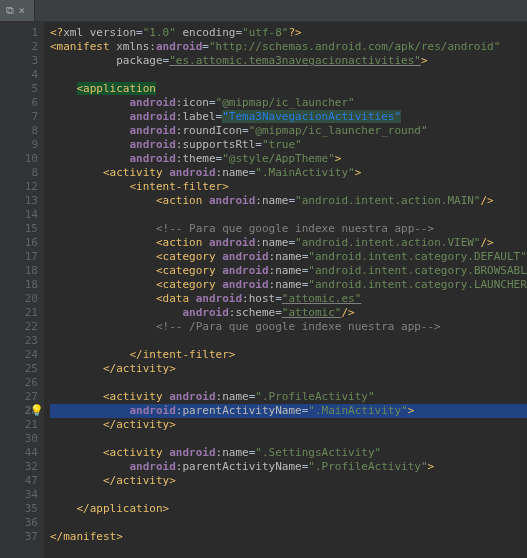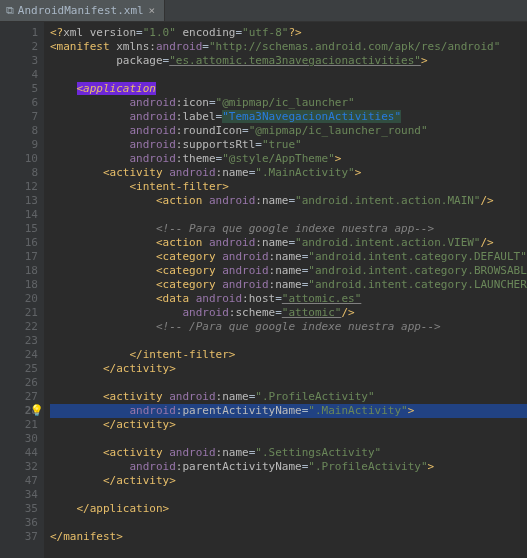--- a/index.html
+++ b/index.html
@@ -9,35 +9,34 @@
   .tab .close { color:#AAA; width:8px; text-align:center; }
   .editor { display:flex; height:calc(100% - 22px); }
   .gutter { background:#313335; width:44px; text-align:right; padding:4px 6px 4px 4px; color:#606366; line-height:14px; user-select:none; position:relative; }
   .gutter .ln { height:14px; }
   .code { flex:1; padding:4px 0 4px 6px; line-height:14px; position:relative; white-space:pre; overflow:hidden; }
   .row { height:14px; display:block; position:relative; }
   .hl-line { background:#214283; }
   .bulb { position:absolute; left:26px; color:#FFC66D; font-size:11px; }
   .c-tag { color:#E8BF6A; }
   .c-attr { color:#BABABA; }
-  .c-ns { color:#9876AA; }
+  .c-ns { color:#9876AA;font-weight:bold; }
   .c-str { color:#6A8759; }
   .c-hl-str { color:#287BDE; background:#314D40; }
   .c-def { color:#A9B7C6; }
-  .c-cmt { color:#808080; font-style:italic; }
-  .c-sel { background:#6d28d9;font-style:italic; }
+  .c-cmt { color:#808080; }
+  .c-sel { background:#14532d; }
   .underline { text-decoration:underline; text-decoration-color:#808080; }
 </style>
 </head>
 <body>
 
 <div class="tab-bar">
   <div class="tab">
     <span style="color:#9AA7B0;">⧉</span>
-    <span>AndroidManifest.xml</span>
     <span class="close">×</span>
   </div>
 </div>
 
 <div class="editor">
   <div class="gutter" id="gutter">
       <div class="ln">1</div>
       <div class="ln">2</div>
       <div class="ln">3</div>
       <div class="ln">4</div>

